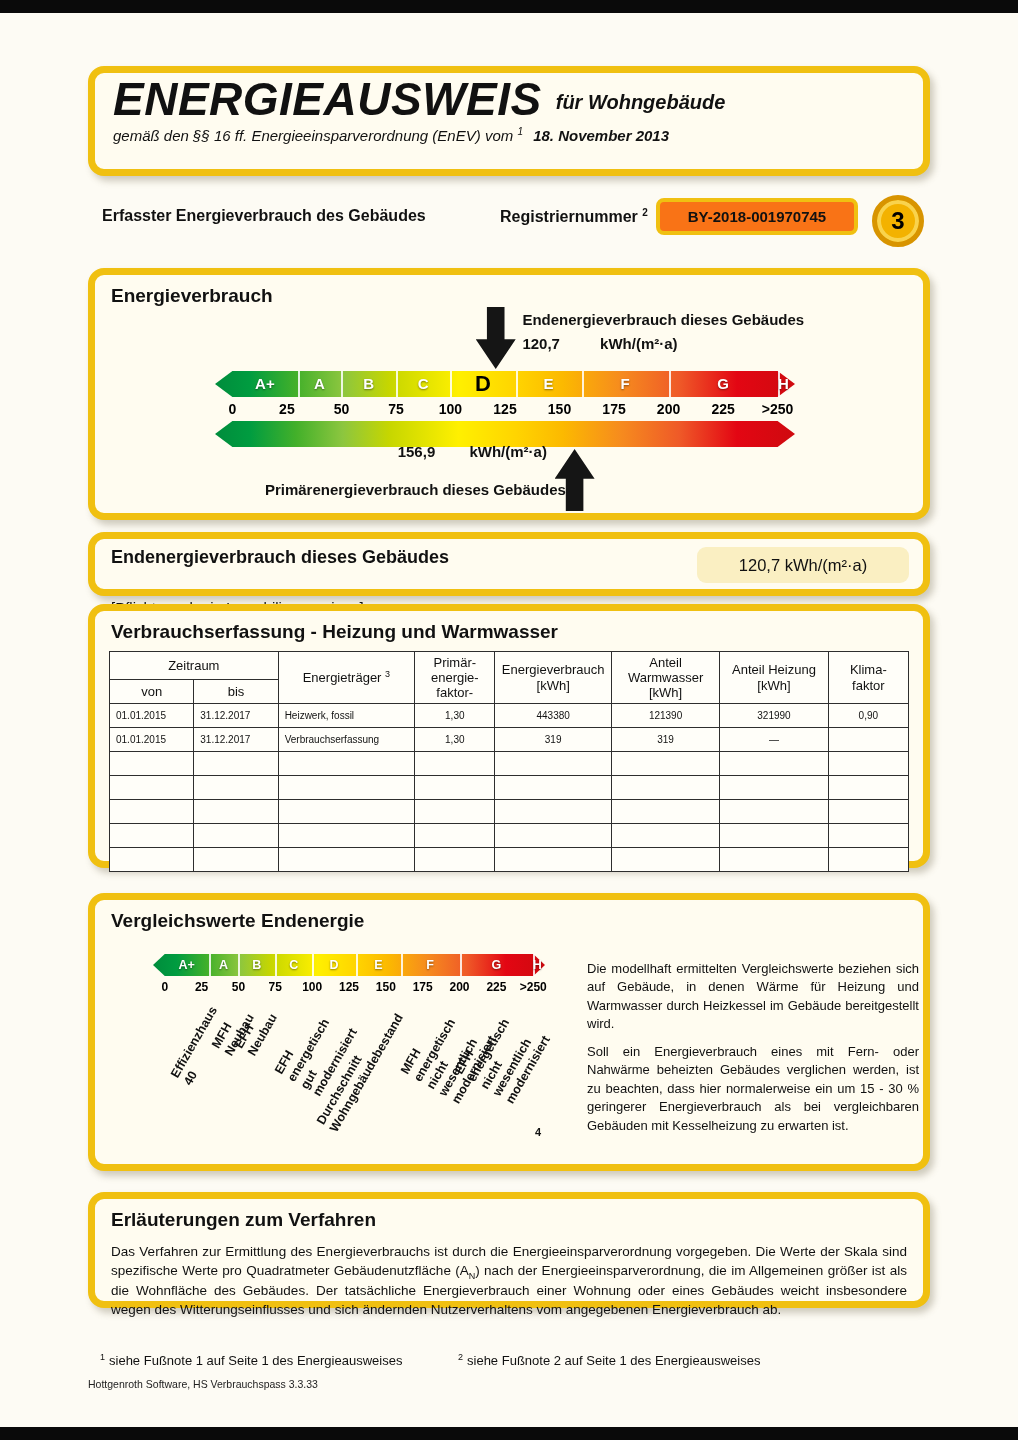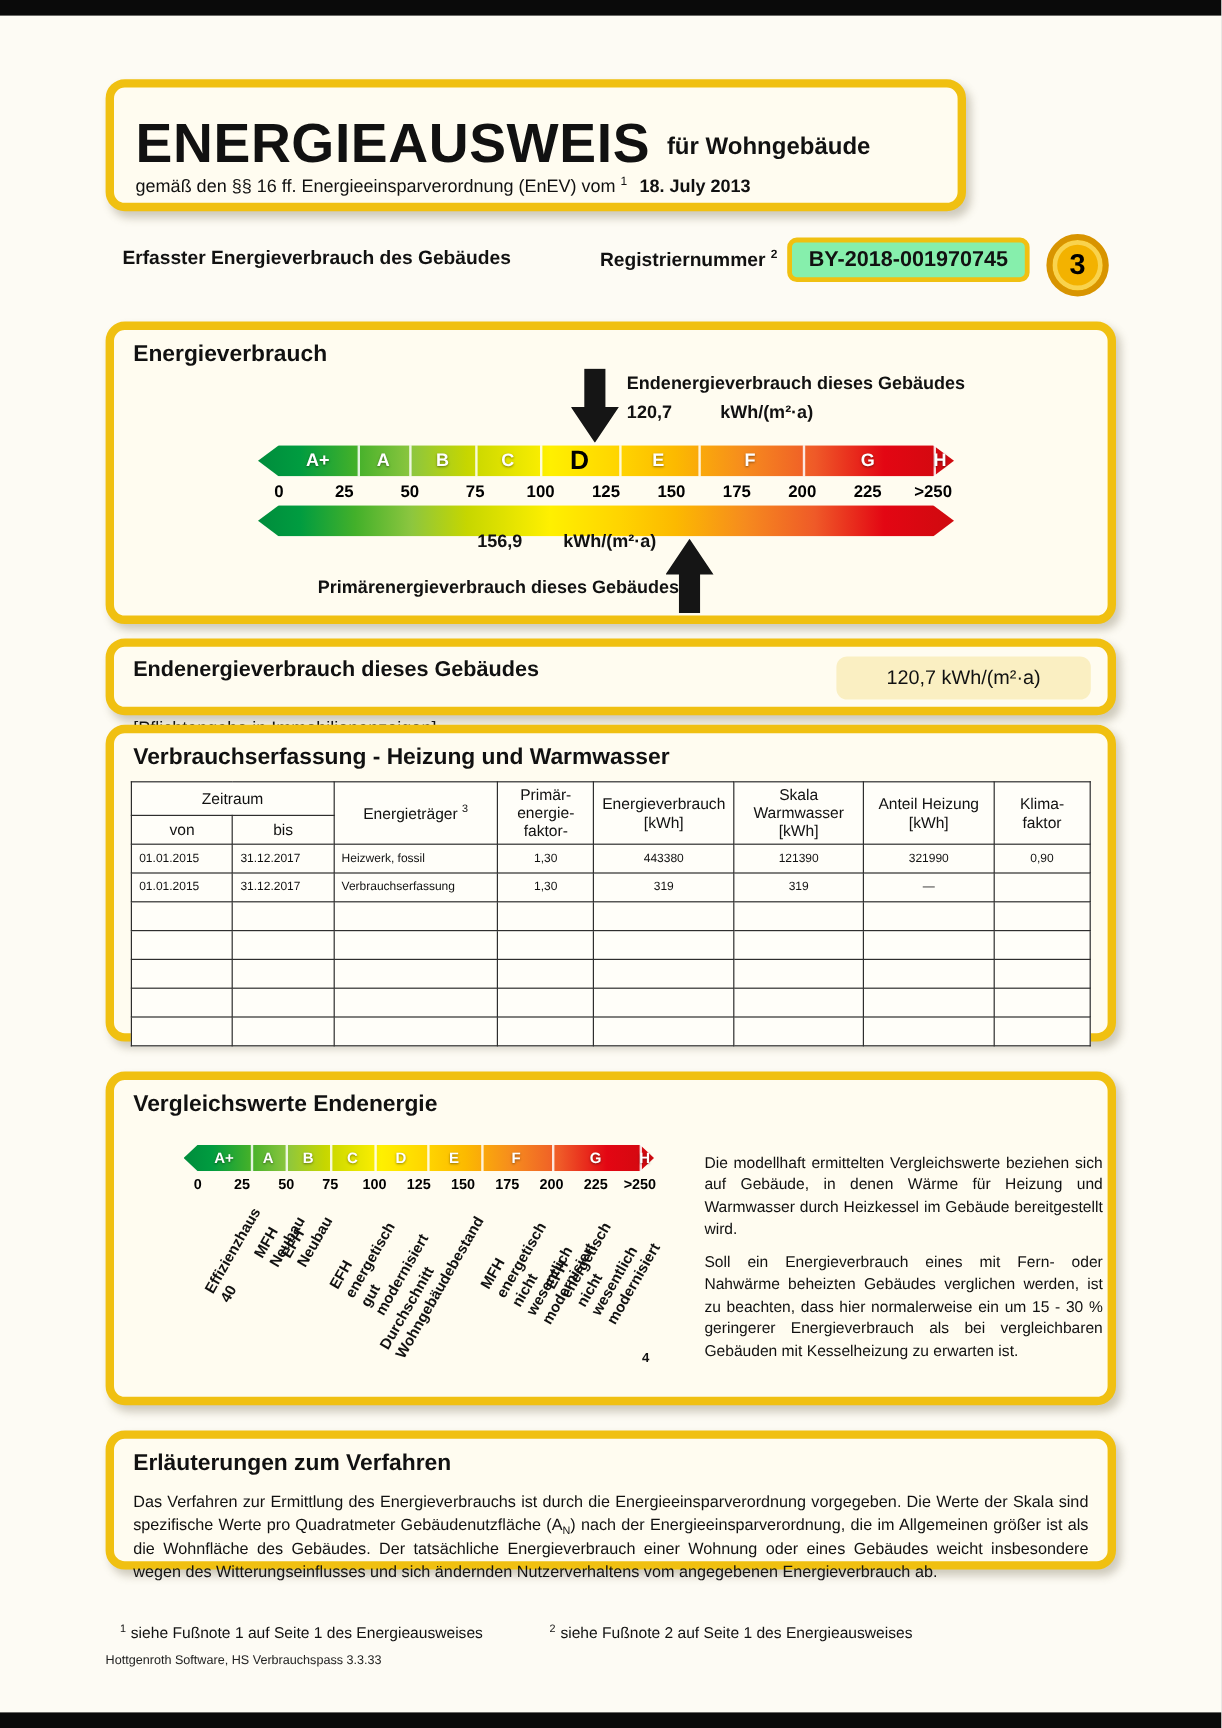--- a/index.html
+++ b/index.html
@@ -12,36 +12,36 @@
   .bar { position:absolute; left:0; width:100%; height:13px; background:#0a0a0a; }
   .bar.top { top:0; }
   .bar.bottom { bottom:0; }
 
   .ybox {
     position:absolute; border:7px solid #F0C011; border-radius:16px;
     background:#FFFCF0; box-shadow:4px 5px 7px rgba(110,100,70,.32);
   }
 
   
-  .header-box { left:88px; top:66px; width:717px; height:110px; padding:22px 18px; }
+  .header-box { left:88px; top:66px; width:842px; height:110px; padding:2px 18px;font-style:italic; }
   .title-row { display:flex; align-items:flex-end; }
   .main-title { font-size:46px; font-weight:bold; letter-spacing:.5px; line-height:1.05; }
   .sub-title { font-size:20px; font-weight:bold; margin-left:14px; margin-bottom:9px; }
   .law-line { font-size:15px; margin-top:3px; }
   .law-line sup { font-size:10px; }
   .law-date { font-weight:bold; margin-left:6px; }
 
   
   .reg-label-left { position:absolute; left:102px; top:207px; font-size:16px; font-weight:bold; }
   .reg-label-mid  { position:absolute; left:500px; top:207px; font-size:16px; font-weight:bold; }
   .reg-label-mid sup { font-size:10px; }
   .reg-numbox {
     position:absolute; left:656px; top:198px; width:202px; height:37px;
-    border:4px solid #F0C011; border-radius:8px; background:#86efac;
-    font-size:18px; font-weight:bold; display:flex; align-items:center; justify-content:center;
+    border:4px solid #F0C011; border-radius:8px; background:#f97316;
+    font-size:15px; font-weight:bold; display:flex; align-items:center; justify-content:center;
   }
   .page-badge {
     position:absolute; left:872px; top:195px; width:52px; height:52px; border-radius:50%;
     background:#F3B200; border:5px solid #D89400; box-shadow:inset 0 0 0 4px #F9D34D;
     display:flex; align-items:center; justify-content:center;
     font-size:24px; font-weight:bold; color:#000;
   }
 
   
   .sec-title { position:absolute; left:16px; top:10px; font-size:19px; font-weight:bold; }
@@ -145,21 +145,21 @@
   <div class="bar bottom"></div>
 
   <section class="ybox header-box">
     <div class="title-row">
       <span class="main-title">ENERGIEAUSWEIS</span>
       <span class="sub-title">für Wohngebäude</span>
     </div>
     <div class="law-line">
       <span>gemäß den §§ 16 ff. Energieeinsparverordnung (EnEV) vom</span>
       <sup>1</sup>
-      <span class="law-date">18. July 2013</span>
+      <span class="law-date">18. November 2013</span>
     </div>
   </section>
 
   <span class="reg-label-left">Erfasster Energieverbrauch des Gebäudes</span>
   <span class="reg-label-mid">
     <span>Registriernummer</span>
     <sup>2</sup>
   </span>
   <div class="reg-numbox">
     <span>BY-2018-001970745</span>
@@ -248,21 +248,21 @@
           <th colspan="2" style="height:28px">Zeitraum</th>
           <th rowspan="2">
             <span>Energieträger</span>
             <sup>3</sup>
           </th>
           <th rowspan="2" class="pre">Primär-
 energie-
 faktor-</th>
           <th rowspan="2" class="pre">Energieverbrauch
 [kWh]</th>
-          <th rowspan="2" class="pre">Skala
+          <th rowspan="2" class="pre">Anteil
 Warmwasser
 [kWh]</th>
           <th rowspan="2" class="pre">Anteil Heizung
 [kWh]</th>
           <th rowspan="2" class="pre">Klima-
 faktor</th>
         </tr>
         <tr>
           <th style="height:24px">von</th>
           <th>bis</th>

